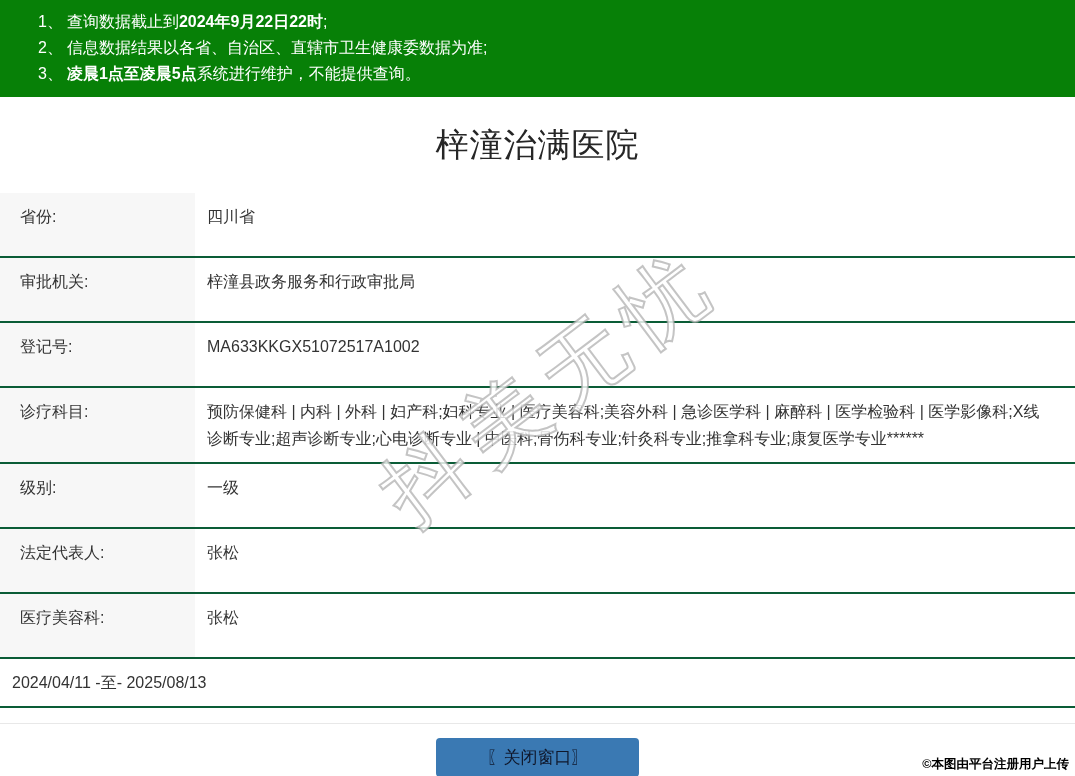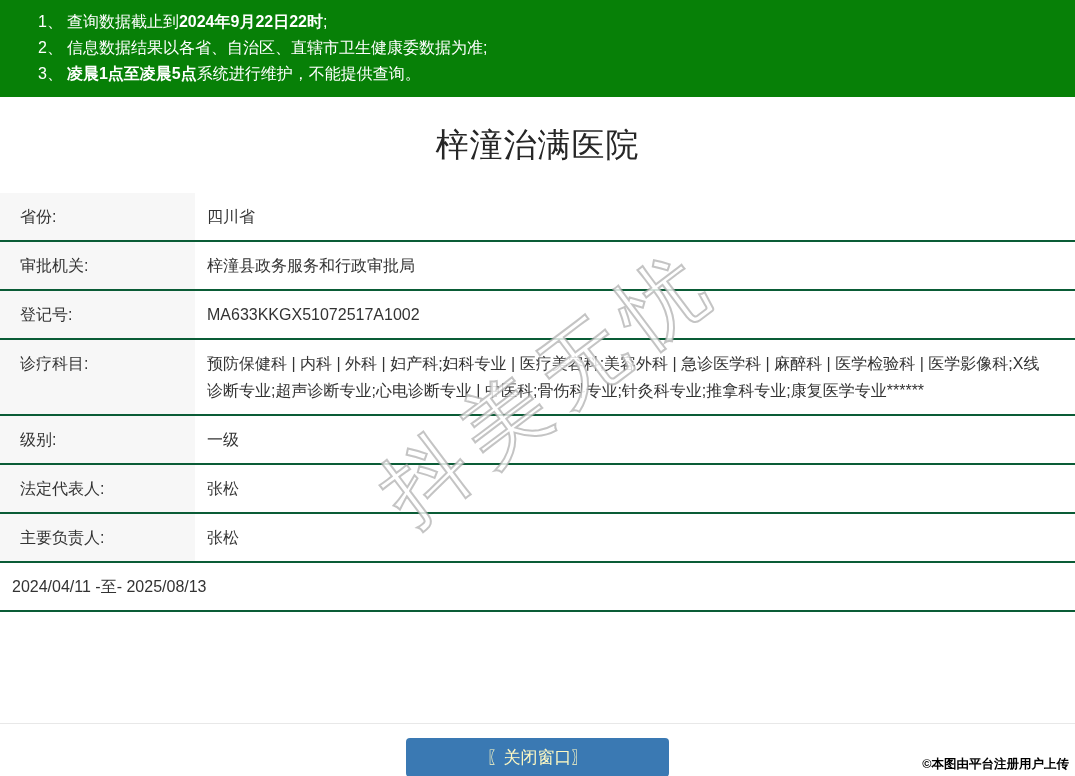--- a/index.html
+++ b/index.html
@@ -42,21 +42,21 @@
   .info-table { margin-top: 25px; width: 1075px; }
   .row {
     display: flex;
     border-bottom: 2px solid #0a5c36;
     width: 100%;
   }
   .row .label {
     width: 195px;
     flex: 0 0 195px;
     background: #f7f7f7;
-    padding: 10px 10px 10px 20px;
+    padding: 10px 10px 26px 20px;
     font-size: 16px;
     line-height: 27px;
     color: #333;
   }
   .row .value {
     flex: 1;
     padding: 10px 20px 10px 12px;
     font-size: 16px;
     line-height: 27px;
     color: #333;
@@ -86,24 +86,24 @@
     position: absolute;
     left: 0; bottom: 0;
     width: 100%;
     height: 53px;
     background: #ffffff;
     border-top: 1px solid #e8e8e8;
   }
   .close-button {
     display: block;
     margin: 14px auto 0 auto;
-    width: 263px;
+    width: 203px;
     height: 39px;
     background: #3a79b3;
-    color: #fef9c3;
+    color: #0f172a;
     border: none;
     border-radius: 4px;
     font-size: 17px;
     font-family: "Liberation Sans", "DejaVu Sans", sans-serif;
     cursor: pointer;
   }
   .copyright {
     position: absolute;
     right: 6px;
     bottom: 3px;
@@ -150,21 +150,21 @@
   </div>
   <div class="row">
     <div class="label">级别:</div>
     <div class="value">一级</div>
   </div>
   <div class="row">
     <div class="label">法定代表人:</div>
     <div class="value">张松</div>
   </div>
   <div class="row">
-    <div class="label">主要负责人:</div>
+    <div class="label">医疗美容科:</div>
     <div class="value">张松</div>
   </div>
   <div class="row">
     <div class="value">2024/04/11 -至- 2025/08/13</div>
   </div>
 </div>
 
 <div class="watermark">抖美无忧</div>
 
 <div class="footer">

